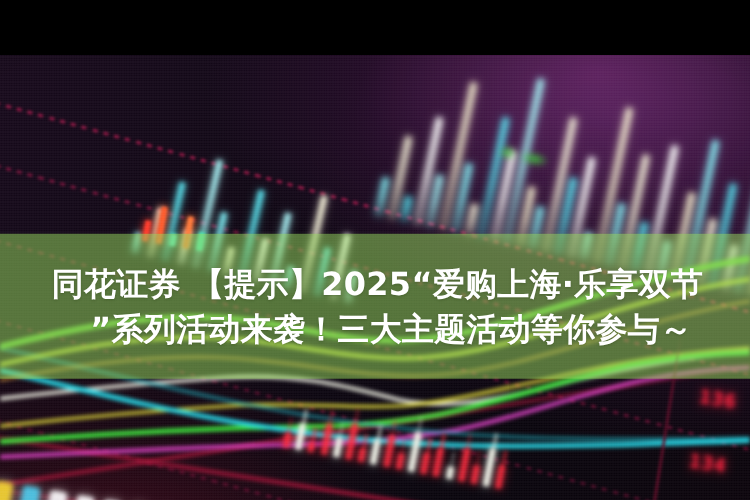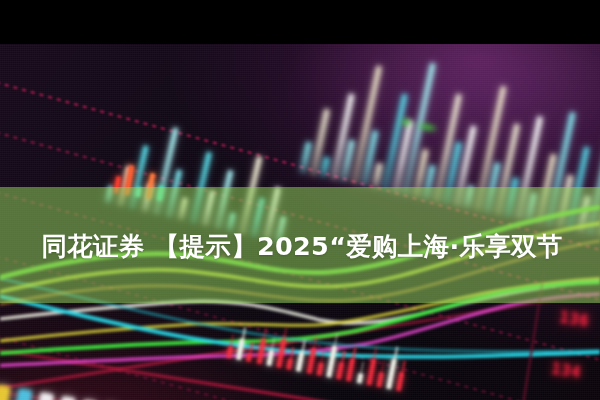--- a/index.html
+++ b/index.html
@@ -421,15 +421,16 @@
     </div>
 
     <div class="bloom"></div>
     <div class="vignette"></div>
     <div class="grain"></div>
   </div>
 
   <div class="banner"></div>
   <div class="headline">
     <div class="hl-line hl-line-1">同花证券 【提示】2025“爱购上海·乐享双节</div>
+    <div class="hl-line hl-line-2">”系列活动来袭！三大主题活动等你参与～</div>
   </div>
 
 </div>
 
 </body></html>

